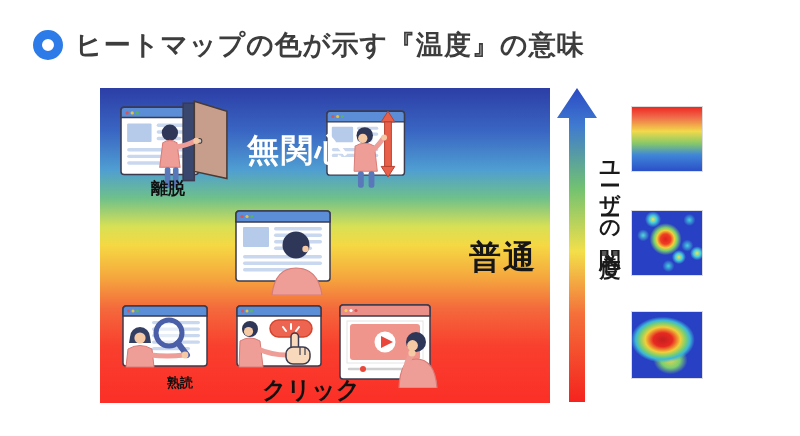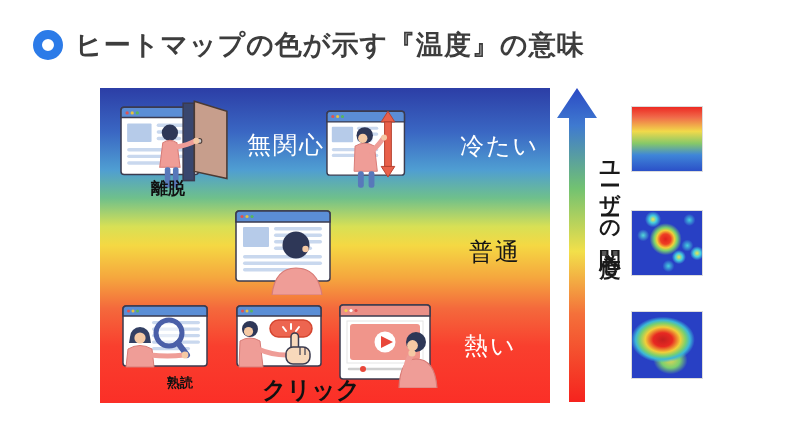--- a/index.html
+++ b/index.html
@@ -11,21 +11,21 @@
             border:9px solid #2c7be8;border-radius:50%;background:#fff;}
   .hdr-title{position:absolute;left:75px;top:27px;font-size:27px;font-weight:800;
              color:#3d3d3d;letter-spacing:1px;white-space:nowrap;}
 
   
   .panel{position:absolute;left:100px;top:88px;width:450px;height:315px;
          background:linear-gradient(180deg,
            #2c3ea6 0%, #3a67c3 14%, #4f9ed2 26%, #6fc08b 35%,
            #d8e055 44%, #f5d843 50%, #f5a83e 60%, #f4693c 70%,
            #f93f2e 82%, #fb2f27 100%);}
-  .zone-label{position:absolute;font-weight:400;font-size:24px;letter-spacing:2px;white-space:nowrap;}
+  .zone-label{position:absolute;font-weight:700;font-size:32px;letter-spacing:2px;white-space:nowrap;}
   .zone-label.white{color:#ffffff;}
   .zone-label.black{color:#161616;}
   .behavior-label{position:absolute;font-weight:800;color:#111;white-space:nowrap;padding-left:19px;}
 
   .illus{position:absolute;}
   .illus svg{display:block;}
 
   
   .axis-arrow{position:absolute;left:556px;top:88px;}
   .axis-label{position:absolute;left:596px;top:147px;height:200px;
@@ -191,23 +191,21 @@
         <circle cx="24" cy="67" r="3" fill="#e8473a"></circle>
         <circle cx="77" cy="40" r="10" fill="#2e3757"></circle>
         <circle cx="73.5" cy="43.5" r="5.4" fill="#f5c9a4"></circle>
         <path d="M60 86 q1 -29 17 -29 q19 0 21 29 Z" fill="#ef9d97" stroke="#d87b76" stroke-width="1.2"></path>
         <path d="M66 72 q2 -14 7 -20" stroke="#ef9d97" stroke-width="6" fill="none" stroke-linecap="round"></path>
         <circle cx="73" cy="51" r="3.6" fill="#f5c9a4"></circle>
       </svg>
     </div>
 
     <div class="zone-label white" style="left:147px;top:41px;">無関心</div>
-    <div class="zone-label white" style="left:360px;top:42px;">冷たい</div>
     <div class="zone-label black" style="left:369px;top:148px;">普通</div>
-    <div class="zone-label white" style="left:364px;top:242px;">熱い</div>
 
     <div class="behavior-label" style="left:32px;top:89px;font-size:17px;">離脱</div>
     <div class="behavior-label" style="left:48px;top:286px;font-size:13px;">熟読</div>
     <div class="behavior-label" style="left:143px;top:286px;font-size:24px;">クリック</div>
   </div>
 
   <div class="axis-arrow">
     <svg width="42" height="314" viewBox="0 0 42 314">
       <defs>
         <linearGradient id="ag" x1="0" y1="0" x2="0" y2="1">

